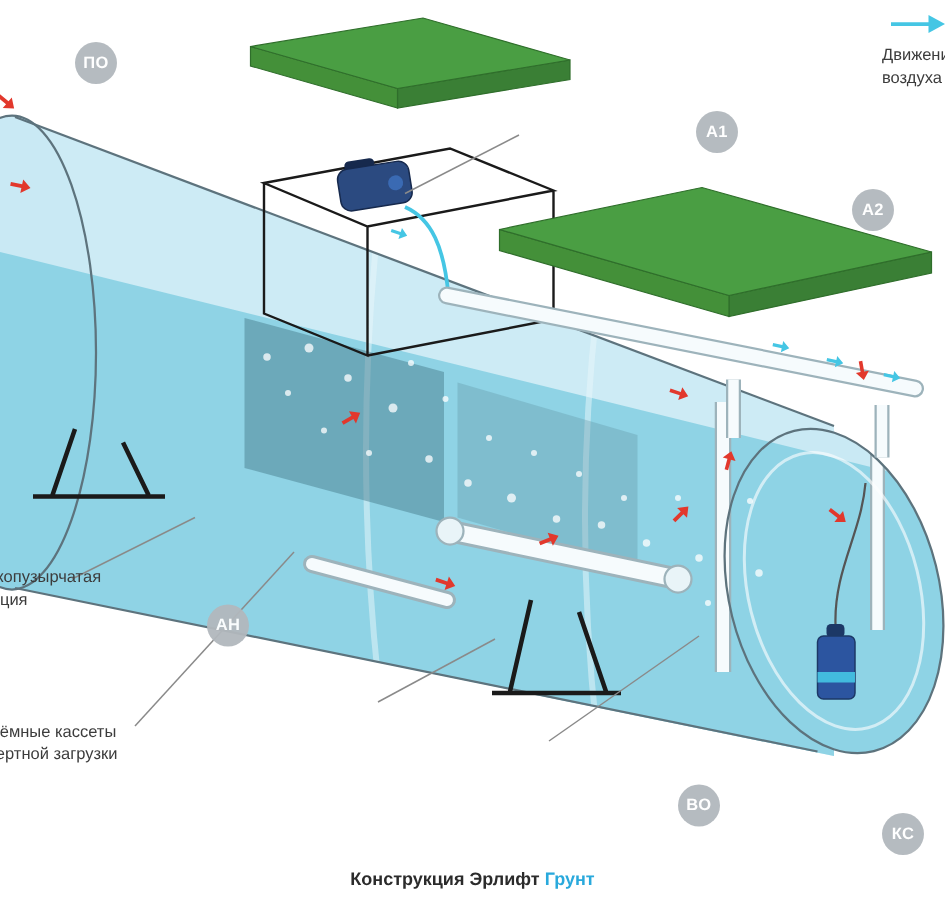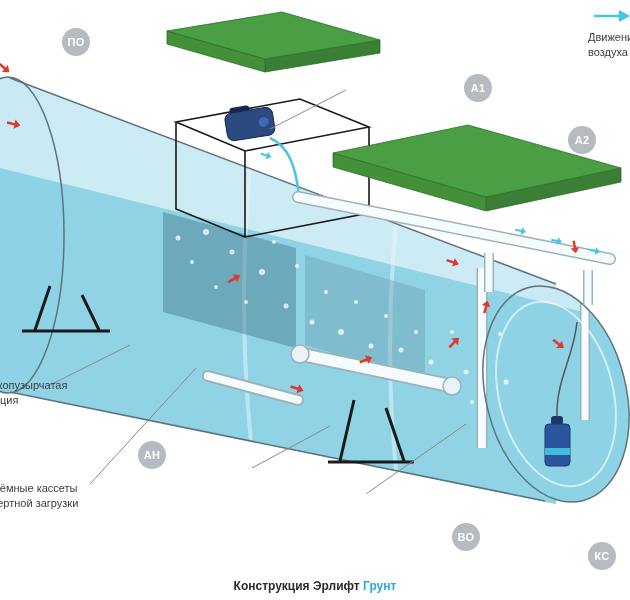--- a/index.html
+++ b/index.html
@@ -207,24 +207,24 @@
 воздуха</div>
 
   <div class="lbl" style="left:-24px;top:378px">Мелкопузырчатая
 аэрация</div>
 
   <div class="lbl" style="left:-15px;top:481px">Съёмные кассеты
 инертной загрузки</div>
 
 
 
-  <div class="badge" style="left:62px;top:28px">ПО</div>
+  <div class="badge" style="left:50px;top:28px">ПО</div>
   <div class="badge" style="left:464px;top:74px">А1</div>
   <div class="badge" style="left:568px;top:126px">А2</div>
-  <div class="badge" style="left:138px;top:441px">АН</div>
+  <div class="badge" style="left:138px;top:403px">АН</div>
   <div class="badge" style="left:452px;top:523px">ВО</div>
   <div class="badge" style="left:588px;top:542px">КС</div>
 
   <div class="caption">
     <span>Конструкция Эрлифт</span>
     <span> </span>
     <span class="accent">Грунт</span>
   </div>
 
 </div>

